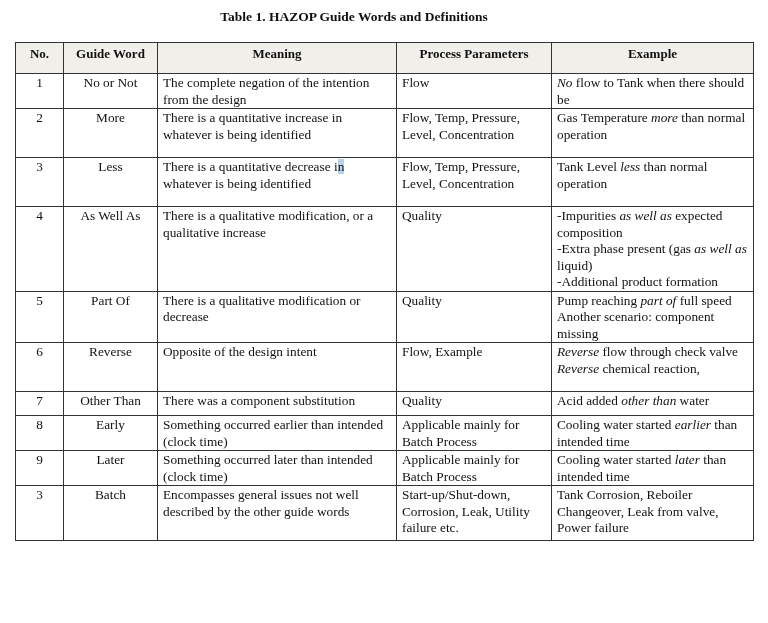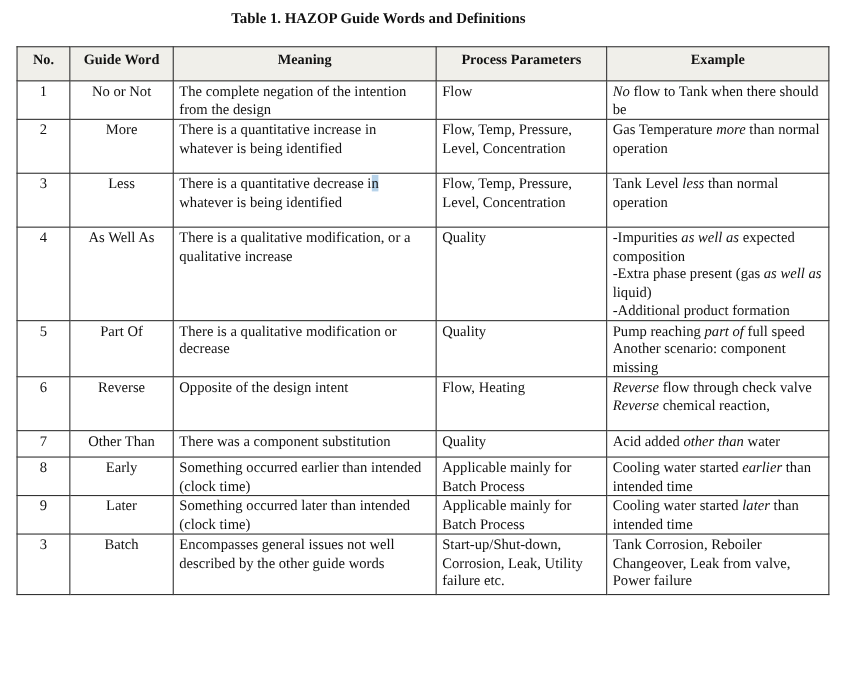--- a/index.html
+++ b/index.html
@@ -1,18 +1,18 @@
 <!DOCTYPE html>
 <html><head>
 <meta charset="utf-8">
 <style>
   html, body { margin: 0; padding: 0; background: #ffffff; }
   body { width: 768px; height: 623px; position: relative; overflow: hidden;
          font-family: "Liberation Serif", "DejaVu Serif", serif; color: #111; }
-  .title { position: absolute; top: 9px; left: 0; width: 688px; text-align: center;
+  .title { position: absolute; top: 9px; left: 10px; width: 688px; text-align: center;
            font-weight: bold; font-size: 13.5px; }
   table { position: absolute; top: 42px; left: 15px; border-collapse: collapse;
           table-layout: fixed; width: 738px; font-size: 13.3px; line-height: 16.5px; padding-left: 35px; }
   td, th { border: 1.3px solid #333; vertical-align: top; padding: 0 5px; }
   th { background: #f0efea; font-weight: bold; text-align: center; height: 31px;
        vertical-align: top; padding-top: 3px; font-size: 13px; }
   td.c { text-align: center; }
   td { padding-top: 1px; }
   .sel { background: #b7d3ea; }
   tr.r1 td { height: 33px; }  tr.r2 td { height: 49px; }  tr.r3 td { height: 49px; }
@@ -77,21 +77,21 @@
         <td class="c">5</td>
         <td class="c">Part Of</td>
         <td>There is a qualitative modification or decrease</td>
         <td>Quality</td>
         <td><span>Pump reaching </span><i>part of</i><span> full speed</span><br><span>Another scenario: component missing</span></td>
       </tr>
       <tr class="r6">
         <td class="c">6</td>
         <td class="c">Reverse</td>
         <td>Opposite of the design intent</td>
-        <td>Flow, Heating</td>
+        <td>Flow, Example</td>
         <td><i>Reverse</i><span> flow through check valve</span><br><i>Reverse</i><span> chemical reaction,</span></td>
       </tr>
       <tr class="r7">
         <td class="c">7</td>
         <td class="c">Other Than</td>
         <td>There was a component substitution</td>
         <td>Quality</td>
         <td><span>Acid added </span><i>other than</i><span> water</span></td>
       </tr>
       <tr class="r8">

